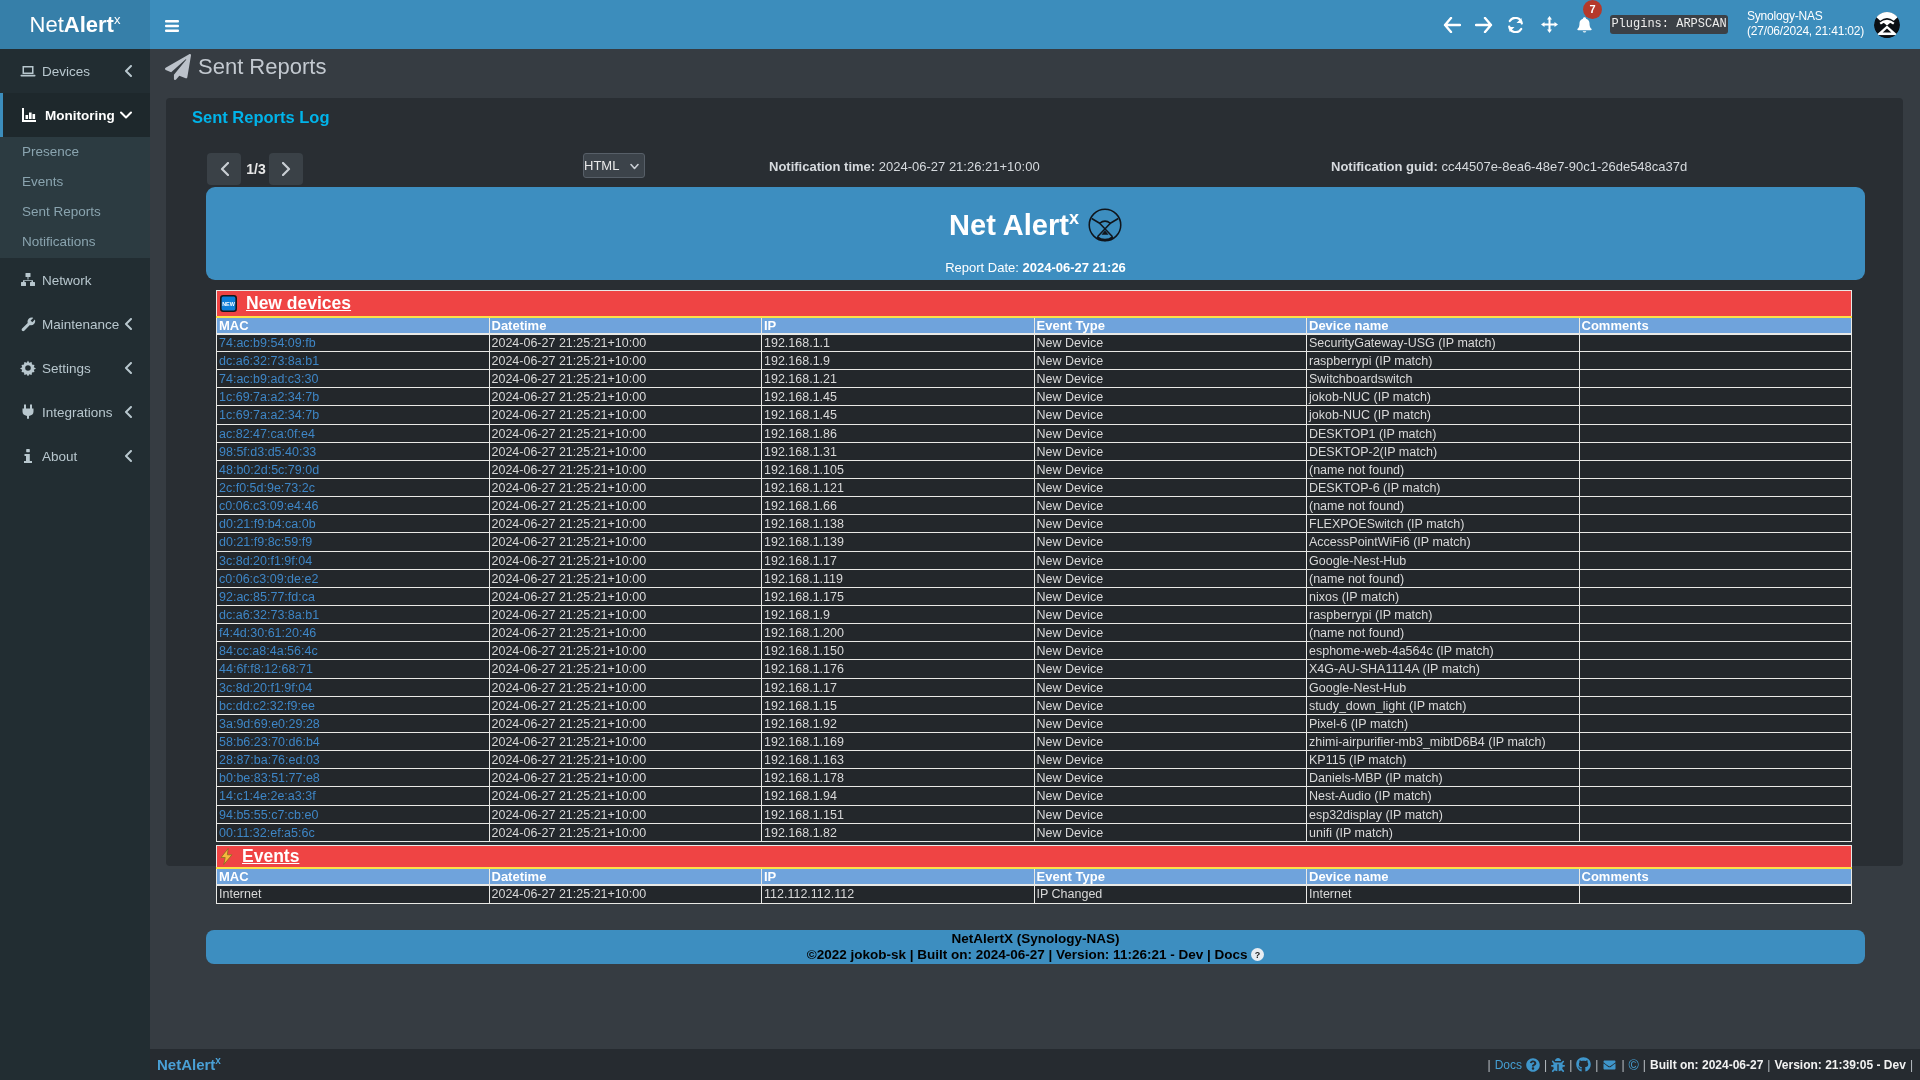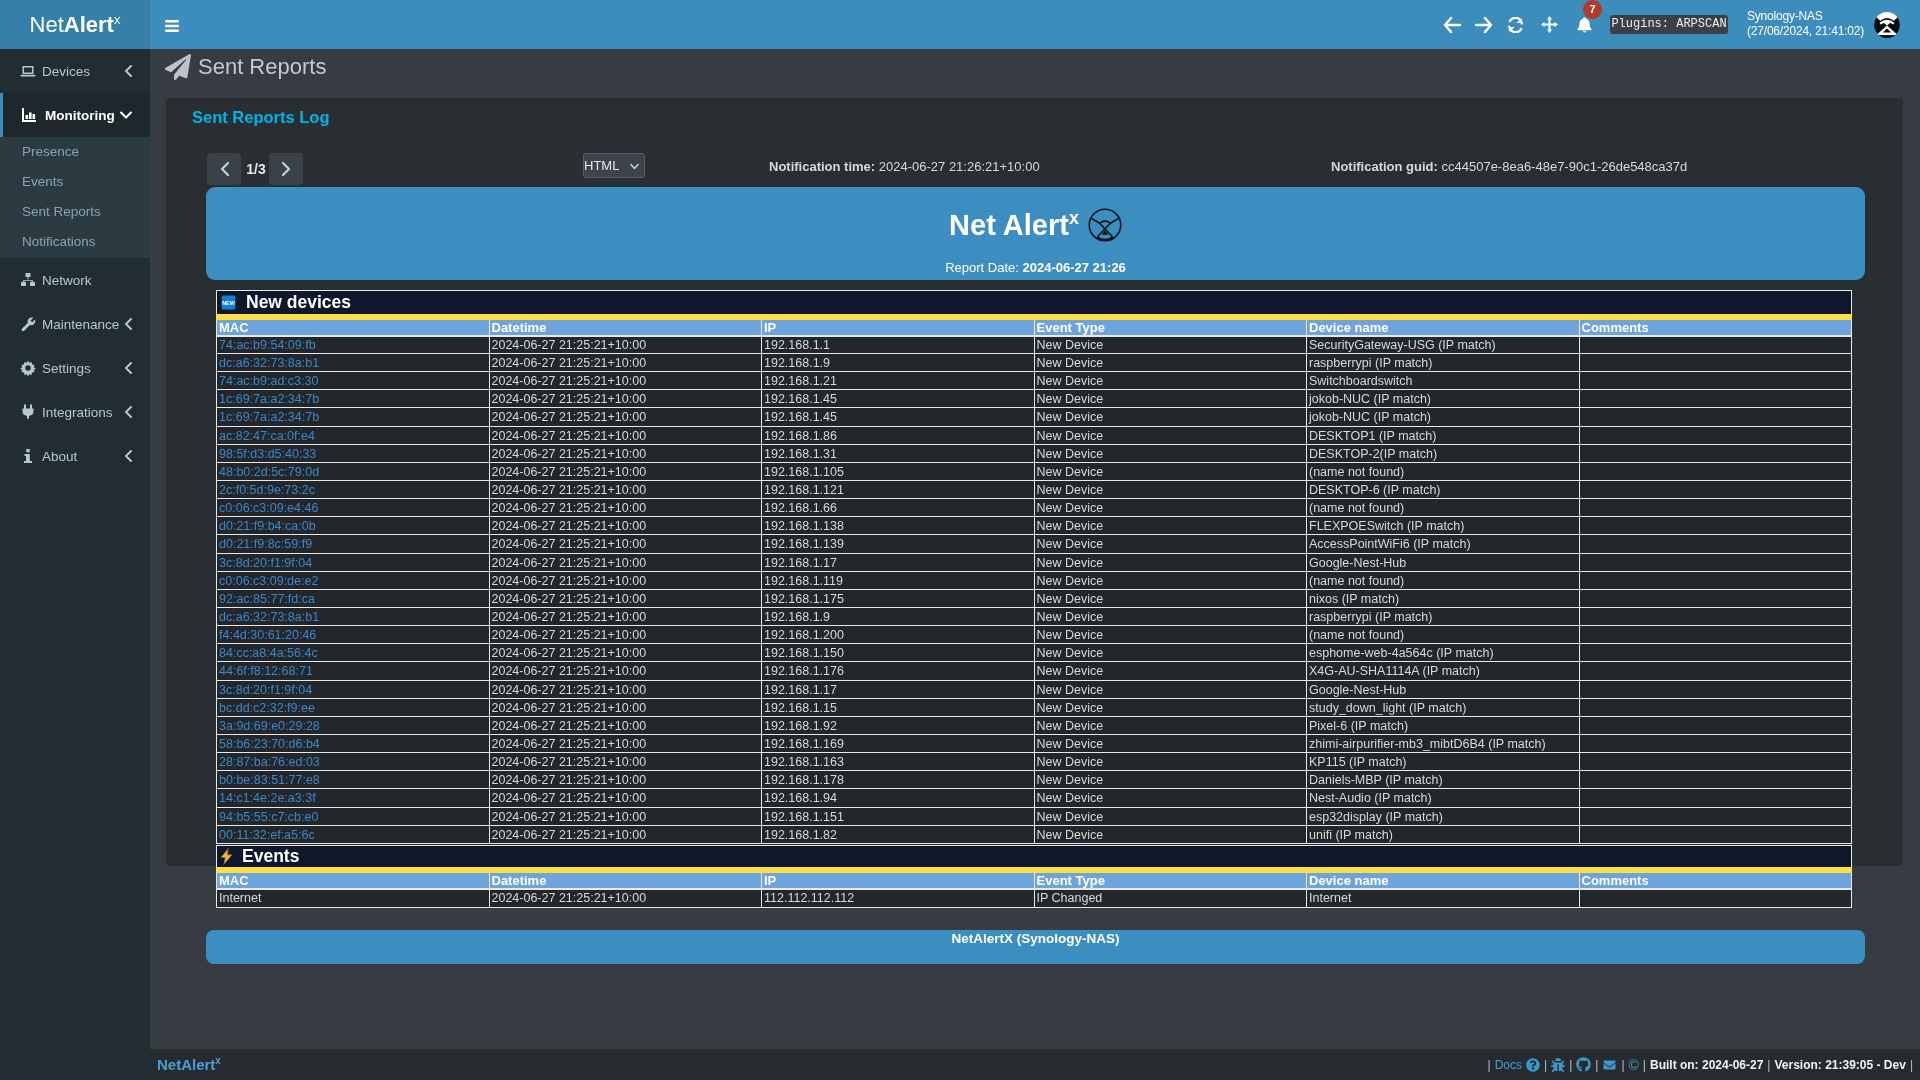--- a/index.html
+++ b/index.html
@@ -54,35 +54,35 @@
 #bluehead { position:absolute; left:40px; top:89px; width:1659px; height:93px; background:#3d8ec0; border-radius:9px;
   color:#fff; text-align:center; }
 #bluehead .h1row { margin-top:19px; height:38px; display:flex; align-items:center; justify-content:center; }
 #bluehead .h1row .t { font-size:29px; font-weight:700; }
 #bluehead .h1row sup { font-size:18px; }
 #bluehead .date { margin-top:16px; font-size:13px; }
 
 table.rep { position:absolute; left:50px; border-collapse:collapse; table-layout:fixed; width:1636px;
   font-size:12.5px; color:#d9d9d9; }
 table.rep th, table.rep td { border:1px solid #e9e9e6; overflow:hidden; white-space:nowrap; }
-table.rep th.band { text-align:left; background:#0f172a; color:#fff; border-bottom:6px solid #fde047; }
+table.rep th.band { text-align:left; background:#ef4444; color:#fff; border-bottom:2px solid #fde047;text-decoration:underline; }
 table.rep .band .bandin { display:flex; align-items:center; padding-left:3px; }
 table.rep .band .bandtxt { font-size:17.5px; font-weight:700; margin-left:9px; }
 table.rep th.colh { background:#6fa3dc; color:#fff; font-size:13px; text-align:left; font-weight:700;
   height:17px; padding-left:2px; border-bottom:2px solid #e9e9e6; }
 table.rep td { height:18px; padding-left:2px; background:#23272b; }
 table.rep td a { color:#3e86c6; }
 #t1 { top:192px; }
 #t1 tr:nth-child(7n) td { height:19px; }
 #t1 th.band { height:26px; }
 #t2 { top:747px; }
 #t2 th.band { height:20px; }
 
 #bluefoot { position:absolute; left:40px; top:832px; width:1659px; height:34px; background:#3d8ec0; border-radius:8px;
-  color:#ffffff; text-align:center; font-size:13.5px; font-weight:700; }
+  color:#000000; text-align:center; font-size:13.5px; font-weight:700; }
 #bluefoot .l1 { margin-top:1px; }
 #bluefoot .l2 { margin-top:1px; display:flex; align-items:center; justify-content:center; }
 
 
 #footer { position:absolute; left:150px; top:1049px; width:1770px; height:31px; background:#262b30; }
 #footleft { position:absolute; left:7px; top:6px; color:#4aa0d6; font-size:15px; font-weight:700; }
 #footleft sup { font-size:10px; }
 #footright { position:absolute; right:7px; top:0; height:31px; display:flex; align-items:center; gap:4px;
   font-size:12px; color:#c2c7cc; }
 #footright .sep { color:#b9bec3; }
@@ -572,20 +572,27 @@
           <td>112.112.112.112</td>
           <td>IP Changed</td>
           <td>Internet</td>
           <td></td>
         </tr>
   </tbody>
     </table>
 
   <div id="bluefoot">
     <div class="l1">NetAlertX (Synology-NAS)</div>
+    <div class="l2">
+        <span>©2022 jokob-sk | Built on: 2024-06-27 | Version: 11:26:21 - Dev | Docs&nbsp;</span>
+      <svg width="13" height="13" viewBox="0 0 13 13">
+          <circle cx="6.5" cy="6.5" r="6.5" fill="#e9edf2"></circle>
+          <text x="6.5" y="9.6" font-size="9" font-weight="bold" fill="#222" text-anchor="middle" font-family="Liberation Sans">?</text>
+        </svg>
+    </div>
   </div>
 </div>
 
 <div id="footer">
   <div id="footleft">Net<b>Alert</b><sup>x</sup></div>
   <div id="footright">
     <span class="sep">|</span>
       <span class="docs">Docs</span>
     <svg class="fico" width="14" height="14" viewBox="0 0 512 512">
         <path fill="#3f96cb" d="M504 256c0 137-111 248-248 248S8 393 8 256 119 8 256 8s248 111 248 248zM262.7 90c-54.5 0-89.3 23-116.5 63.8-3.5 5.3-2.4 12.4 2.7 16.3l34.7 26.3c5.2 3.9 12.6 3 16.7-2.1 17.9-22.7 30.1-35.8 57.3-35.8 20.4 0 45.7 13.1 45.7 33 0 15-12.4 22.7-32.5 34C247.1 238.5 216 254.9 216 296v4c0 6.6 5.4 12 12 12h56c6.6 0 12-5.4 12-12v-1.3c0-28.5 83.2-29.6 83.2-106.7 0-58-60.2-102-116.5-102zM256 338c-25.4 0-46 20.6-46 46 0 25.4 20.6 46 46 46s46-20.6 46-46c0-25.4-20.6-46-46-46z"></path>

